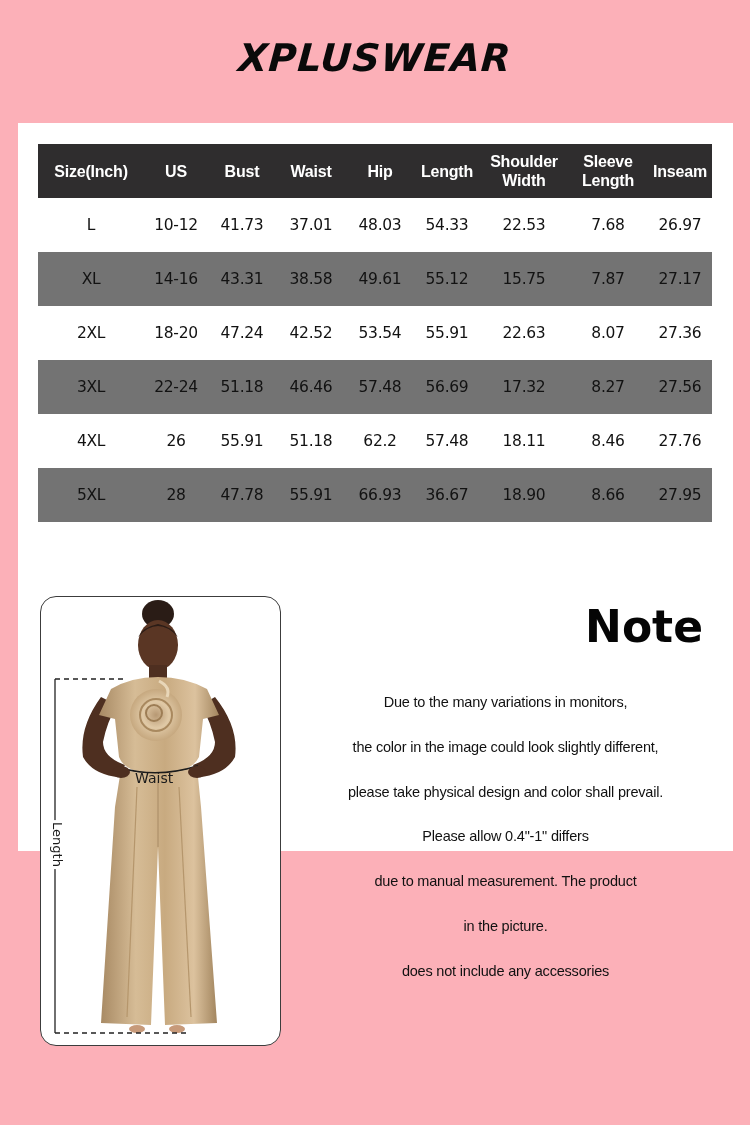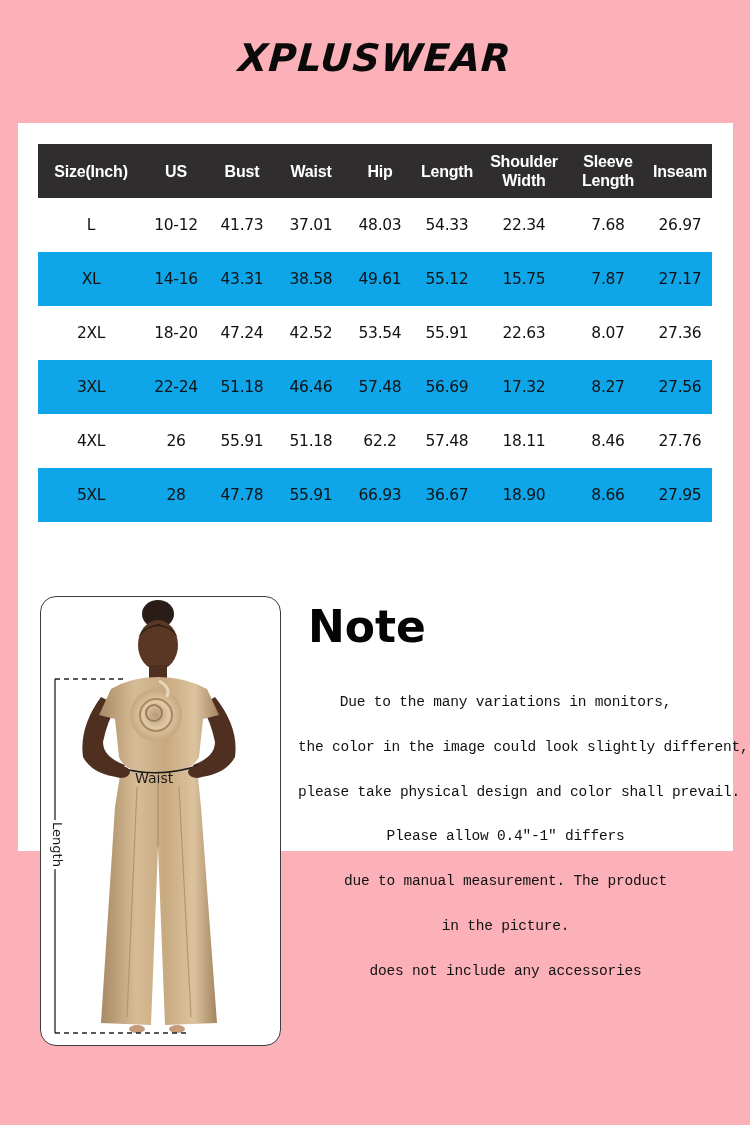--- a/index.html
+++ b/index.html
@@ -40,21 +40,21 @@
       letter-spacing: -0.2px;
     }
     .size-table td {
       height: 54px;
       font-family: "DejaVu Sans", sans-serif;
       font-size: 15.5px; font-weight: 500;
       text-align: center; vertical-align: middle;
       color: #121212;
       letter-spacing: -0.3px;
     }
-    .size-table tr.alt td { background: #0ea5e9; }
+    .size-table tr.alt td { background: #737373; }
     
     .figure-box {
       position: absolute; left: 22px; top: 473px;
       width: 241px; height: 450px;
       border: 1.5px solid #3c3c3c;
       border-radius: 16px;
       overflow: hidden;
       background: #ffffff;
     }
     .figure-box svg { position: absolute; left: 0; top: 0; }
@@ -67,33 +67,33 @@
       position: absolute; left: -8px; top: 240px;
       transform: rotate(90deg);
       transform-origin: center;
       font-family: "DejaVu Sans", sans-serif;
       font-size: 13px; color: #1b1b1b;
       background: #fff; padding: 0 2px;
     }
     
     .note-title {
       position: absolute; left: 290px; top: 478px; width: 395px;
-      text-align: left;
+      text-align: right;
       font-family: "DejaVu Sans", sans-serif;
       font-weight: 700; font-size: 44px;
       color: #050505;
     }
     .note-lines {
       position: absolute; left: 280px; top: 567px; width: 415px;
       list-style: none;
     }
     .note-lines li {
       height: 44.8px; line-height: 24px;
       text-align: center;
-      font-family: Liberation Mono, monospace;
+      font-family: Liberation Sans, sans-serif;
       font-size: 14.5px; color: #111;
       letter-spacing: -0.2px;
       white-space: nowrap;
     }
   </style>
 </head>
 <body>
 
 <div class="brand">XPLUSWEAR</div>
 
@@ -131,21 +131,21 @@
       </tr>
     </thead>
     <tbody>
       <tr>
         <td>L</td>
         <td>10-12</td>
         <td>41.73</td>
         <td>37.01</td>
         <td>48.03</td>
         <td>54.33</td>
-        <td>22.34</td>
+        <td>22.53</td>
         <td>7.68</td>
         <td>26.97</td>
       </tr>
       <tr class="alt">
         <td>XL</td>
         <td>14-16</td>
         <td>43.31</td>
         <td>38.58</td>
         <td>49.61</td>
         <td>55.12</td>

